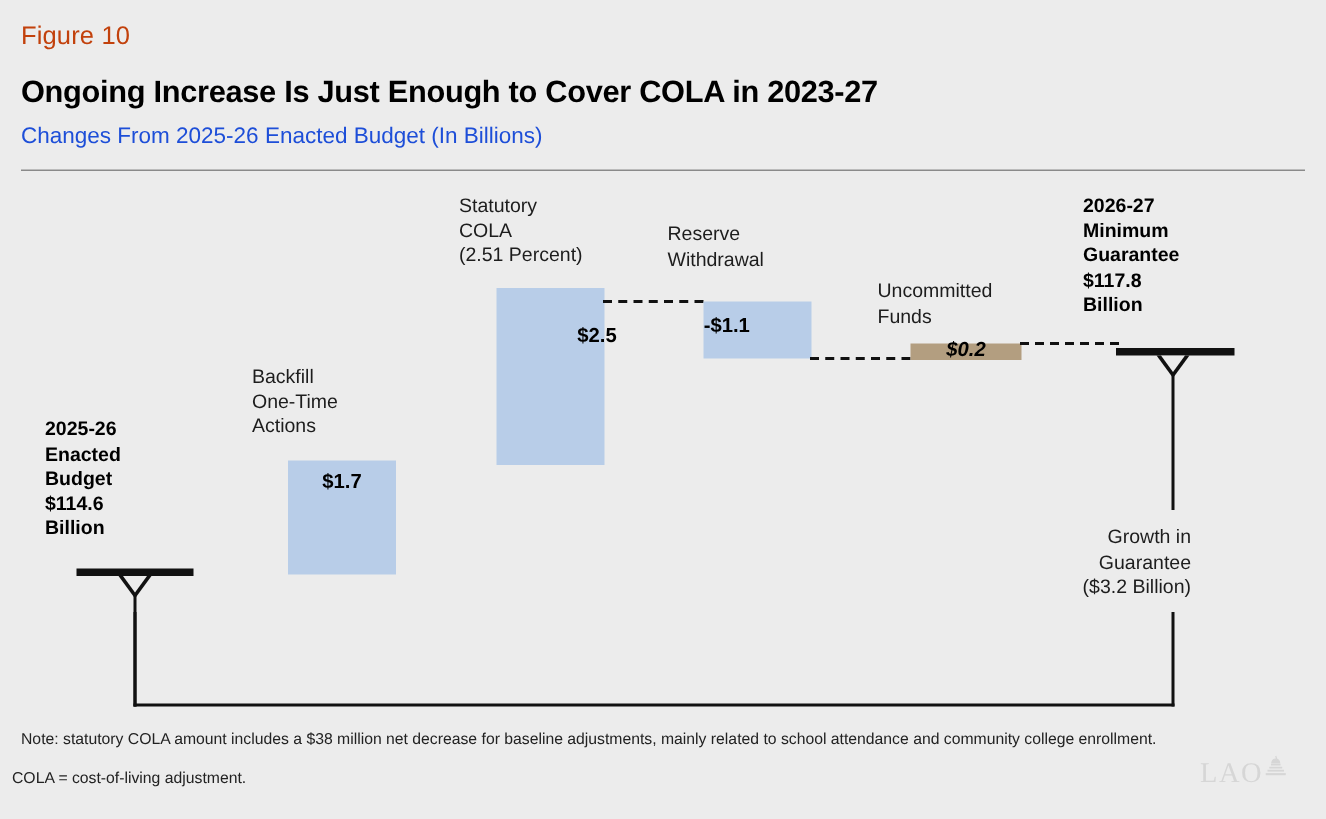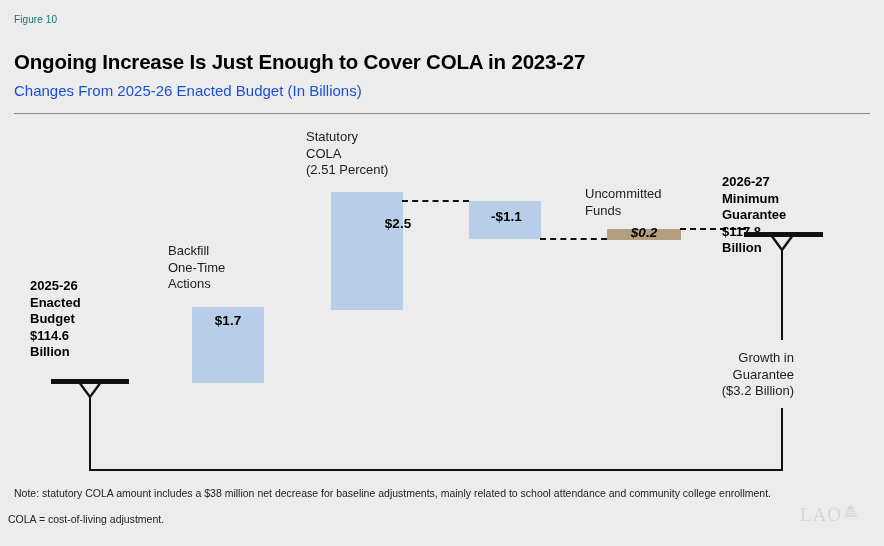--- a/index.html
+++ b/index.html
@@ -19,22 +19,22 @@
     position: absolute;
     inset: 0;
     background: #ececec;
   }
   .abs { position: absolute; }
 
   
   #figure-number {
     left: 14px;
     top: 14px;
-    font-size: 10px;
-    color: #0f766e;
+    font-size: 17px;
+    color: #c2410c;
     letter-spacing: 0.1px;
   }
   #figure-title {
     left: 14px;
     top: 50px;
     font-size: 20.5px;
     font-weight: bold;
     color: #000;
     letter-spacing: -0.2px;
   }
@@ -196,35 +196,37 @@
 
     <div class="cat-label" style="left:306px; top:11px; width:122px;">Statutory
 COLA
 (2.51 Percent)</div>
 
     <div class="bar bar-blue" style="left:331px; top:74px; width:72px; height:118px;"></div>
     <div class="bar-value" style="left:331px; top:98px; width:64px;padding-left:35px;">$2.5</div>
 
     <div class="connector" style="left:402px; top:82px; width:67px;"></div>
 
+    <div class="cat-label" style="left:445px; top:30px; width:120px;">Reserve
+Withdrawal</div>
 
     <div class="bar bar-blue" style="left:469px; top:83px; width:72px; height:38px;"></div>
-    <div class="bar-value" style="left:469px; top:91px; width:75px;">-$1.1</div>
+    <div class="bar-value" style="left:447px; top:91px; width:75px;">-$1.1</div>
 
     <div class="connector" style="left:540px; top:120px; width:67px;"></div>
 
     <div class="cat-label" style="left:585px; top:68px; width:122px;">Uncommitted
 Funds</div>
 
     <div class="bar bar-tan" style="left:607px; top:111px; width:74px; height:11px;"></div>
     <div class="bar-value" style="left:607px; top:107px; width:74px;font-style:italic;">$0.2</div>
 
     <div class="connector" style="left:680px; top:110px; width:66px;"></div>
 
-    <div class="cat-label bold" style="left:722px; top:11px; width:120px;margin-top:45px;">2026-27
+    <div class="cat-label bold" style="left:722px; top:11px; width:120px;">2026-27
 Minimum
 Guarantee
 $117.8
 Billion</div>
 
     <div class="endpoint-rule" style="left:744px; top:114px; width:79px;"></div>
     <div class="endpoint-tri" style="left:771px; top:119px;
                 border-left:11px solid transparent;
                 border-right:11px solid transparent;
                 border-top:15px solid #111;"></div>

